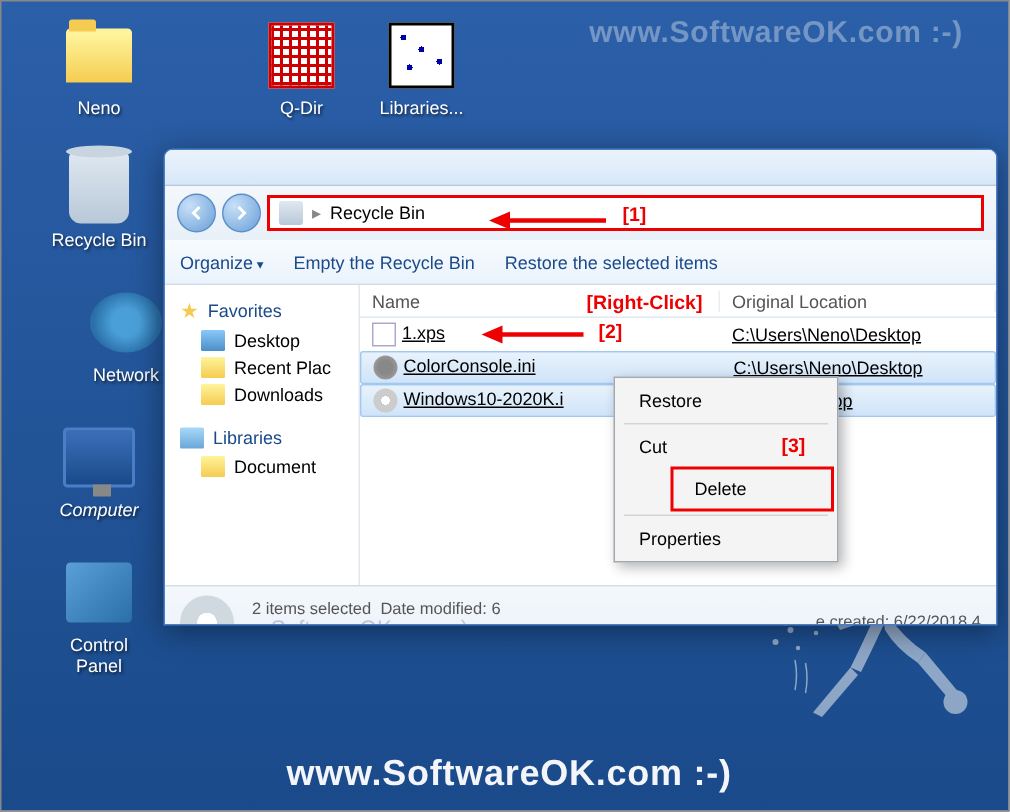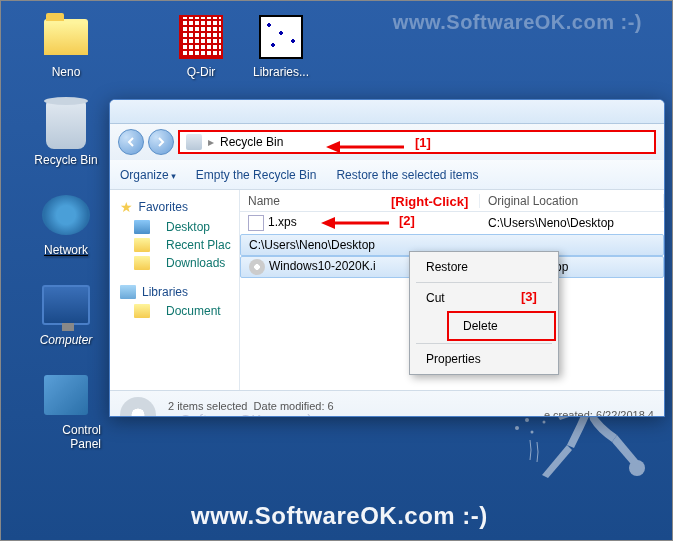--- a/index.html
+++ b/index.html
@@ -42,34 +42,34 @@
 .addr-icon { width: 16px; height: 16px; background: linear-gradient(to bottom, #e0e8f0, #b8c8d8); border-radius: 2px; }
 .addr-sep { color: #888; }
 
 .toolbar { height: 30px; background: linear-gradient(to bottom, #f8fbfe, #eaf3fc); border-bottom: 1px solid #d0dce8; display: flex; align-items: center; padding: 0 10px; gap: 20px; font-size: 12px; }
 .toolbar .menu-item { color: #1a4a8a; cursor: pointer; }
 .toolbar .dropdown::after { content: " ▾"; font-size: 9px; }
 
 .win-body { display: flex; height: 200px; }
 .sidebar { width: 130px; background: #fff; border-right: 1px solid #e0e8f0; padding: 6px 0; font-size: 12px; overflow: hidden; }
 .sidebar .section-head { display: flex; align-items: center; gap: 6px; padding: 3px 10px; color: #1a4a8a; }
-.sidebar .tree-item { display: flex; align-items: center; gap: 16px; padding: 2px 10px 2px 24px; color: #0f766e; cursor: pointer; white-space: nowrap; }
+.sidebar .tree-item { display: flex; align-items: center; gap: 6px; padding: 2px 10px 2px 24px; color: #000000; cursor: pointer; white-space: nowrap; }
 .side-icon { width: 16px; height: 14px; flex-shrink: 0; }
 .star { color: #f5cc51; font-size: 14px; }
 .mini-folder { background: linear-gradient(to bottom, #fef49c, #f5cc51); border-radius: 1px; }
 .mini-desktop { background: linear-gradient(to bottom, #8ac8f8, #4a8fc8); border-radius: 1px; }
 
 .file-area { flex: 1; background: #fff; font-size: 12px; }
 .col-headers { display: flex; height: 22px; border-bottom: 1px solid #e0e8f0; align-items: center; color: #555; }
 .col-headers > div { padding: 0 8px; border-right: 1px solid #e8eef4; }
 .col-name { width: 240px; }
 .col-loc { flex: 1; white-space: nowrap; overflow: hidden; }
 .file-row { display: flex; height: 22px; align-items: center; }
 .file-row.selected { background: linear-gradient(to bottom, #e8f2fc, #d0e4f8); border: 1px solid #a0c8f0; border-radius: 2px; }
-.file-row > div { padding: 0 8px; }
+.file-row > div { padding: 0 8px; text-decoration: underline; }
 .file-icon { width: 16px; height: 16px; margin-right: 4px; display: inline-block; vertical-align: middle; }
 .file-icon.gear { background: radial-gradient(circle, #888 40%, #aaa); border-radius: 50%; }
 .file-icon.page { background: #fff; border: 1px solid #aac; }
 .file-icon.disc { background: radial-gradient(circle, #fff 25%, #ccc 26% 70%, #aaa); border-radius: 50%; }
 
 .statusbar { height: 48px; background: linear-gradient(to bottom, #f4f8fc, #e8f0f8); border-top: 1px solid #d0dce8; display: flex; align-items: center; padding: 0 10px; font-size: 11px; color: #555; gap: 12px; justify-content: flex-end; }
 .status-icon { width: 36px; height: 36px; background: radial-gradient(circle, #fff 25%, #d0d8e0 26% 70%, #b0b8c0); border-radius: 50%; }
 
 
 .context-menu { position: absolute; left: 408px; top: 250px; width: 150px; background: #f4f4f4; border: 1px solid #a0a8b0; box-shadow: 3px 3px 8px rgba(0,0,0,0.3); font-size: 12px; padding: 2px; }
@@ -110,33 +110,33 @@
       </div>
     </div>
   <div class="label">Libraries...</div>
 </div>
 <div class="desktop-icon" style="left:30px; top:100px;">
   <div class="icon-box">
       <div class="bin-icon"></div>
     </div>
   <div class="label">Recycle Bin</div>
 </div>
-<div class="desktop-icon" style="left:30px; top:190px;text-decoration:underline;">
+<div class="desktop-icon" style="left:48px; top:190px;">
   <div class="icon-box">
       <div class="net-icon"></div>
     </div>
   <div class="label">Network</div>
 </div>
 <div class="desktop-icon" style="left:30px; top:280px;font-style:italic;">
   <div class="icon-box">
       <div class="comp-icon"></div>
     </div>
   <div class="label">Computer</div>
 </div>
-<div class="desktop-icon" style="left:30px; top:370px;text-align:right;">
+<div class="desktop-icon" style="left:30px; top:370px;">
   <div class="icon-box">
       <div class="cp-icon"></div>
     </div>
   <div class="label">Control Panel</div>
 </div>
 
 <div class="watermark" style="right:30px; top:10px;">www.SoftwareOK.com :-)</div>
 <div class="watermark" style="left:190px; bottom:10px; color:#fff; opacity:0.95; font-size:24px;">www.SoftwareOK.com :-)</div>
 
 <div class="runner">
@@ -215,20 +215,21 @@
     <div class="file-area">
       <div class="col-headers">
         <div class="col-name">Name</div>
         <div class="col-loc">Original Location</div>
       </div>
       <div class="file-row">
         <div class="col-name"><span class="file-icon page"></span><span>1.xps</span></div>
         <div class="col-loc">C:\Users\Neno\Desktop</div>
       </div>
       <div class="file-row selected">
+        <div class="col-name"><span class="file-icon gear"></span><span>ColorConsole.ini</span></div>
         <div class="col-loc">C:\Users\Neno\Desktop</div>
       </div>
       <div class="file-row selected">
         <div class="col-name"><span class="file-icon disc"></span><span>Windows10-2020K.i</span></div>
         <div class="col-loc">\Neno\Desktop</div>
       </div>
     </div>
   </div>
   <div class="statusbar">
     <div class="status-icon"></div>

